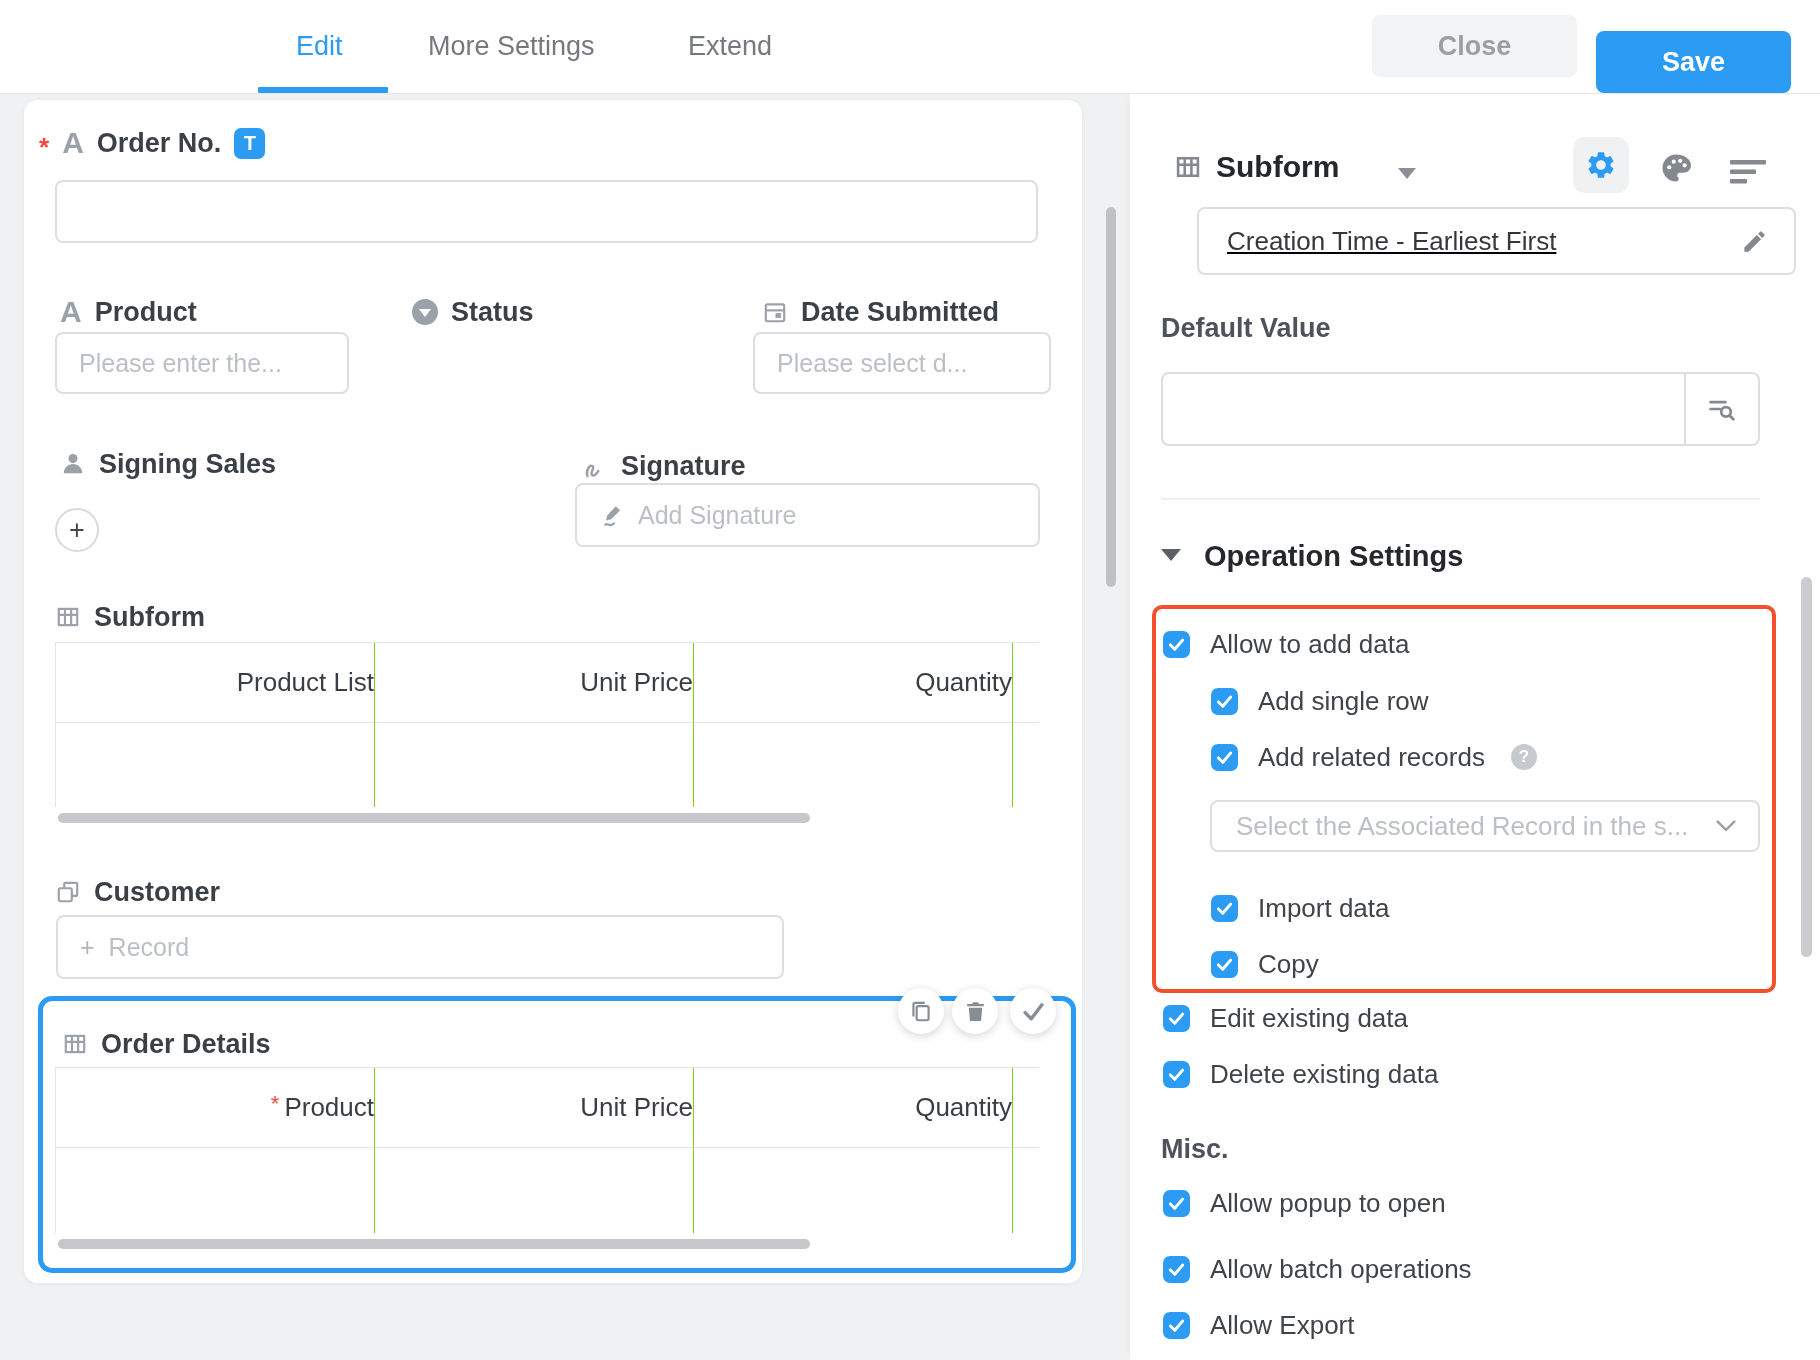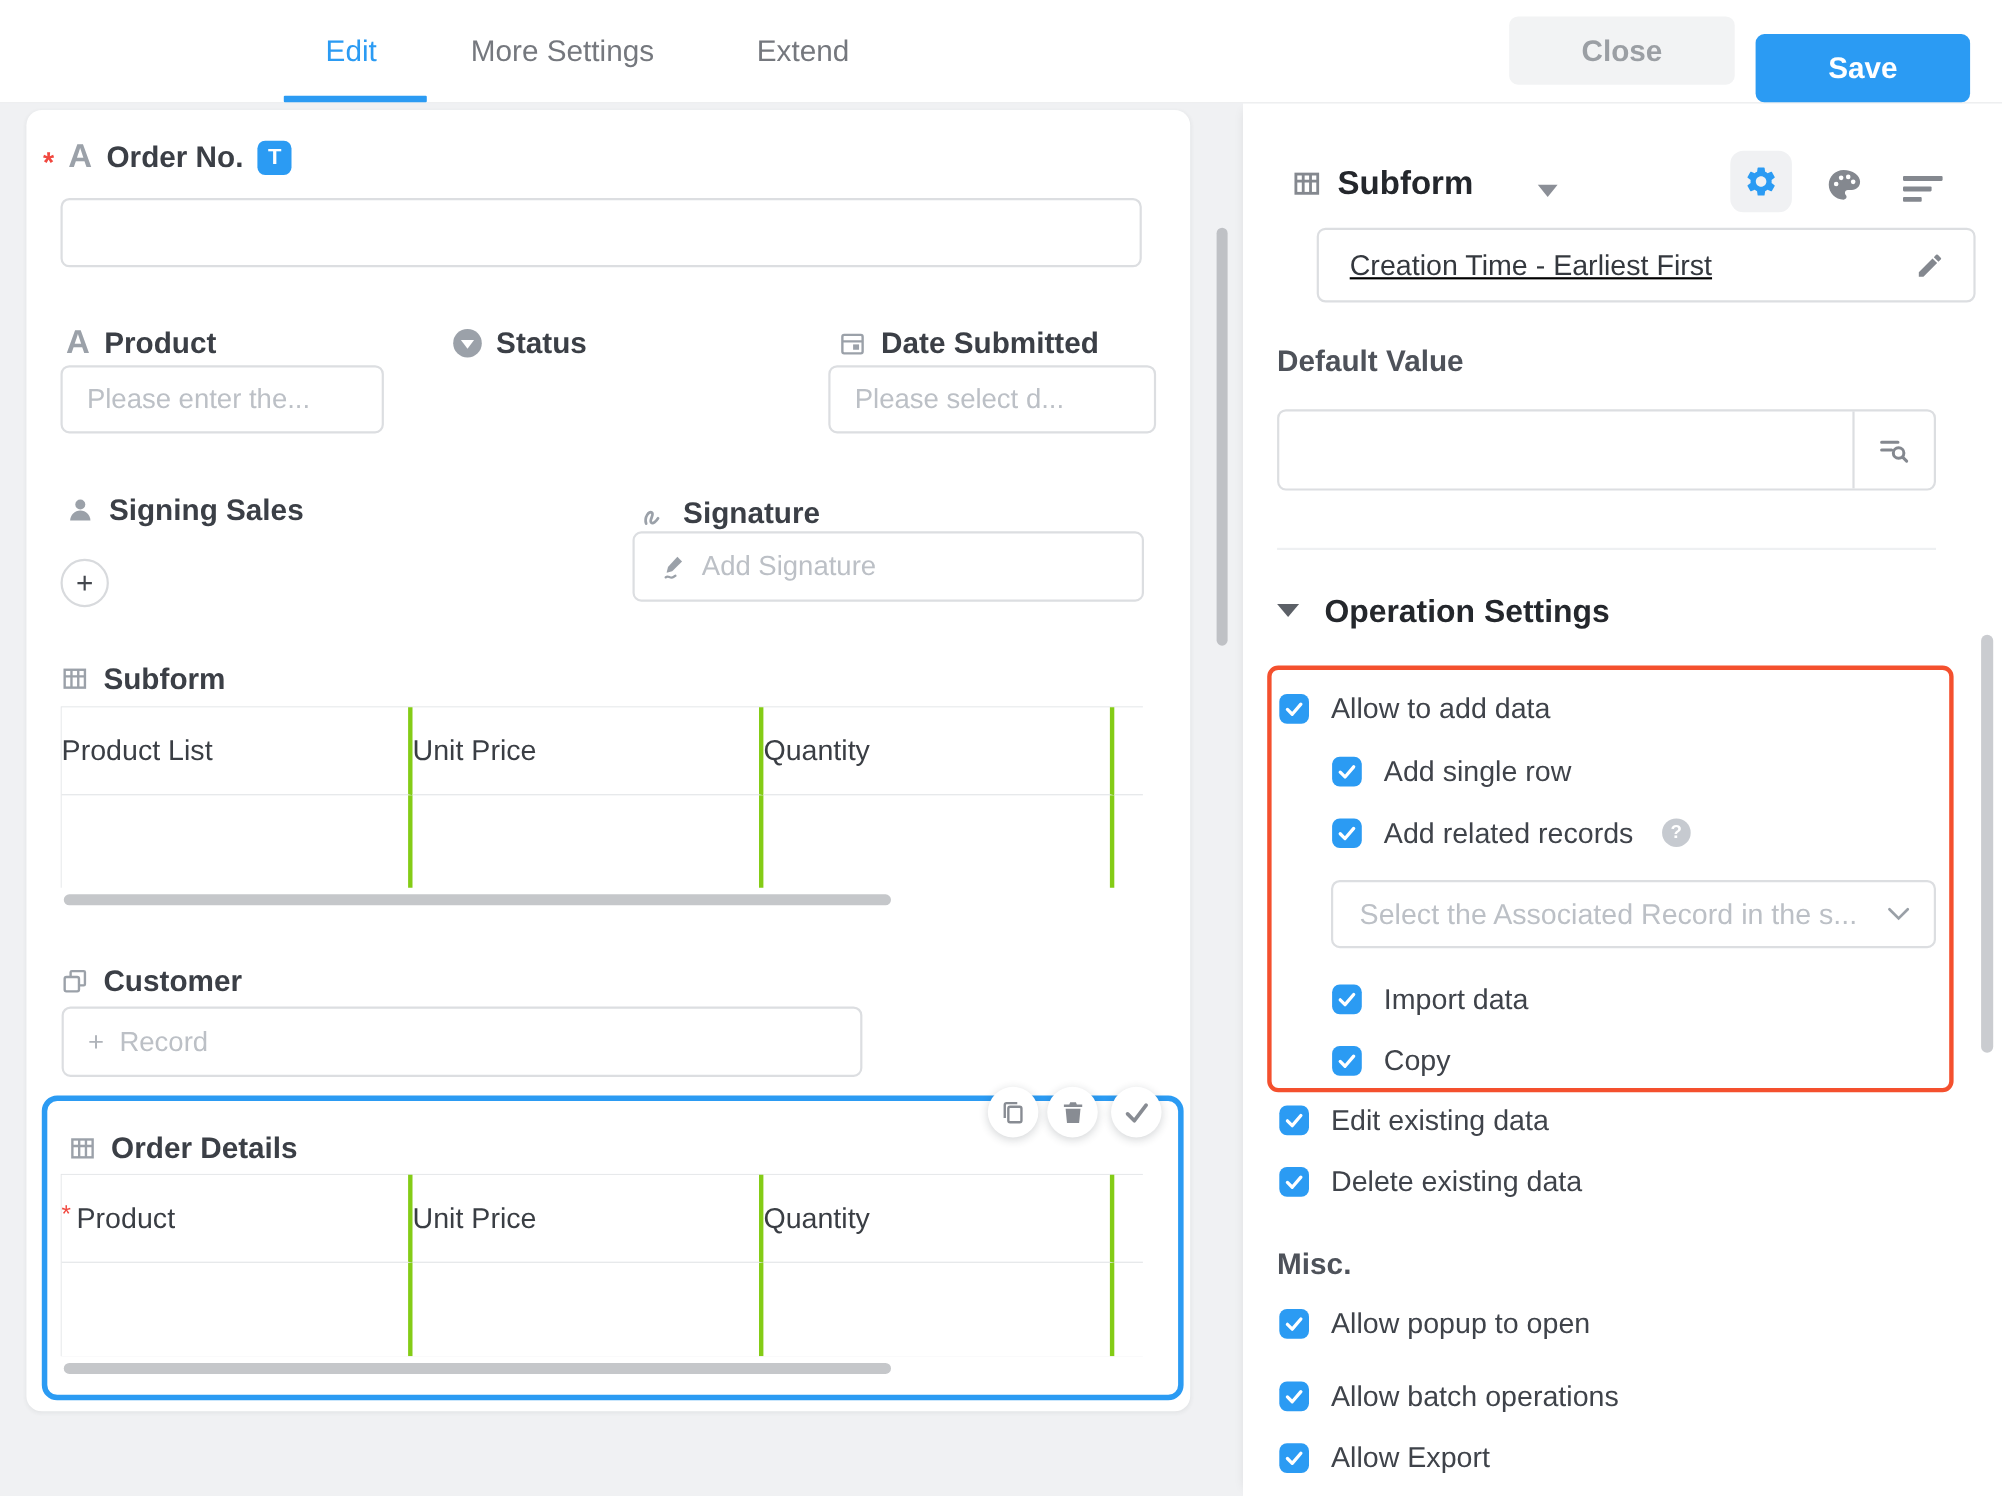--- a/index.html
+++ b/index.html
@@ -40,21 +40,21 @@
   input.tbox::placeholder{color:#bcc0c6;}
   .ph{color:#bcc0c6;font-size:25px;padding-left:22px;white-space:nowrap;overflow:hidden;}
   .chev{position:absolute;right:20px;top:50%;transform:translateY(-50%);}
   .pluscircle{position:absolute;width:44px;height:44px;border:2px solid #d8dadd;border-radius:50%;
     box-sizing:border-box;display:flex;align-items:center;justify-content:center;
     font-size:27px;color:#43474d;background:#fff;cursor:pointer;}
   
   .tbl{position:absolute;width:984px;overflow:hidden;}
   .tbl-inner{width:1278px;display:grid;grid-template-columns:319px 319px 319px 321px;
     border:1px solid #e2e4e7;box-sizing:border-box;background:#fff;}
-  .tc{border-right:4px solid #84cc16;display:flex;align-items:center;justify-content:flex-start;
+  .tc{border-right:1px solid #84cc16;display:flex;align-items:center;justify-content:flex-end;
     font-size:26px;color:#3a3e44;}
   .tc.h{height:79px;border-bottom:1px solid #e2e4e7;}
   .tc.b{height:85px;}
   .treq{color:#f1483f;font-size:22px;margin-right:5px;transform:translateY(-4px);}
   .hbar{position:absolute;height:10px;border-radius:5px;background:#c5c7ca;cursor:pointer;}
   
   .odwrap{position:absolute;left:14px;top:896px;width:1038px;height:277px;box-sizing:border-box;
     border:5px solid #2b9bf3;border-radius:14px;background:transparent;cursor:pointer;}
   .circlebtn{position:absolute;width:46px;height:46px;border-radius:50%;background:#fff;
     box-shadow:0 2px 9px rgba(30,40,50,.20);display:flex;align-items:center;justify-content:center;
@@ -320,21 +320,21 @@
 </div>
 <div class="cbrow" style="left:1211px;top:743px;z-index:7;">
   <span class="cb">
       <svg viewBox="0 0 24 24" width="21" height="21" fill="none" stroke="#fff" stroke-width="3.4" stroke-linecap="round" stroke-linejoin="round">
         <path d="M5 12.5l5 5L19 7"></path>
       </svg>
     </span>
   <span class="cblabel">Add related records</span>
   <span class="qicon">?</span>
 </div>
-<div class="pbox" style="left:1210px;top:800px;width:550px;height:62px;z-index:7;cursor:pointer;">
+<div class="pbox" style="left:1210px;top:800px;width:550px;height:52px;z-index:7;cursor:pointer;">
   <span class="ph" style="padding-left:24px;font-size:26px;max-width:470px;">Select the Associated Record in the s...</span>
   <svg class="chev" style="right:22px;" viewBox="0 0 18 11" width="20" height="13" fill="none" stroke="#9aa0a7" stroke-width="2.2" stroke-linecap="round">
       <path d="M1.5 1.5L9 9l7.5-7.5"></path>
     </svg>
 </div>
 <div class="cbrow" style="left:1211px;top:894px;z-index:7;">
   <span class="cb">
       <svg viewBox="0 0 24 24" width="21" height="21" fill="none" stroke="#fff" stroke-width="3.4" stroke-linecap="round" stroke-linejoin="round">
         <path d="M5 12.5l5 5L19 7"></path>
       </svg>

